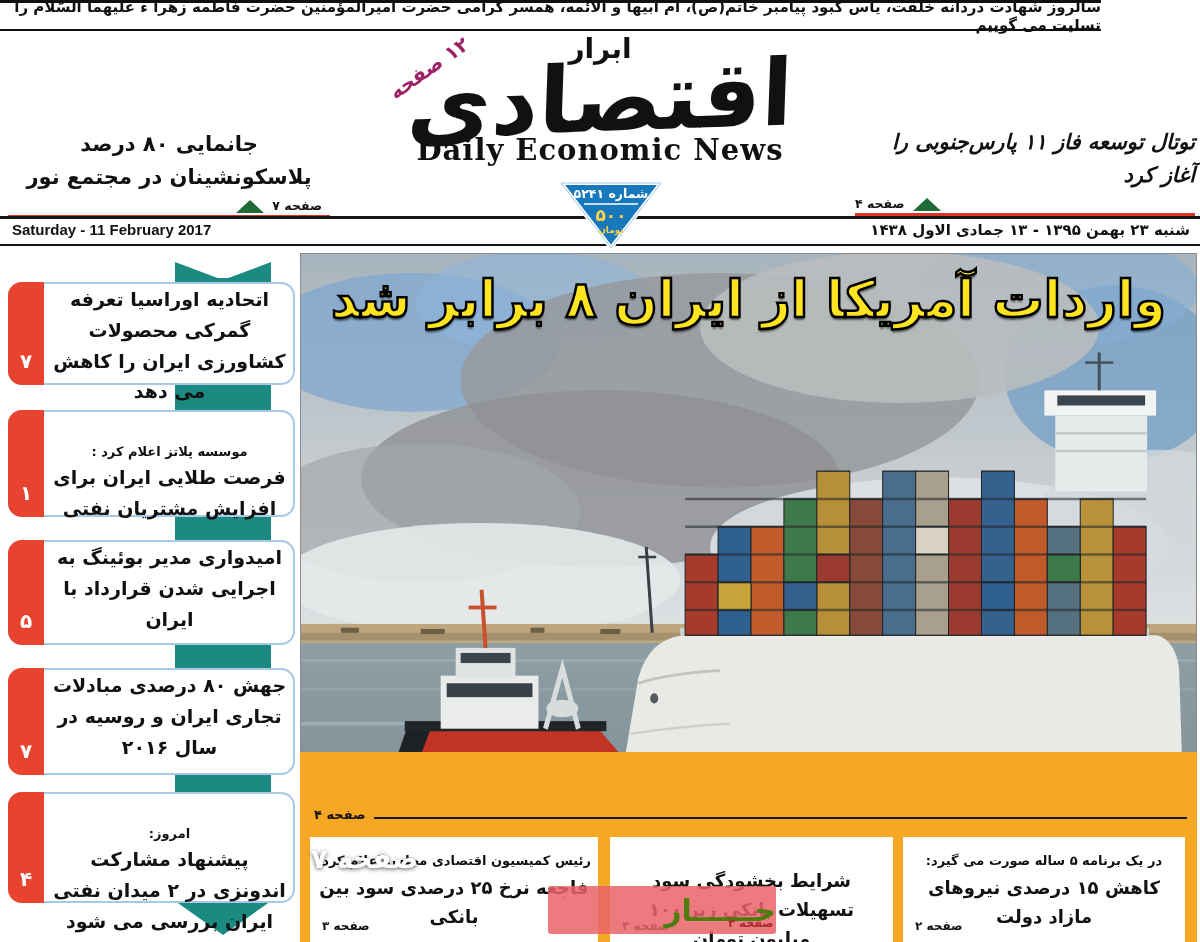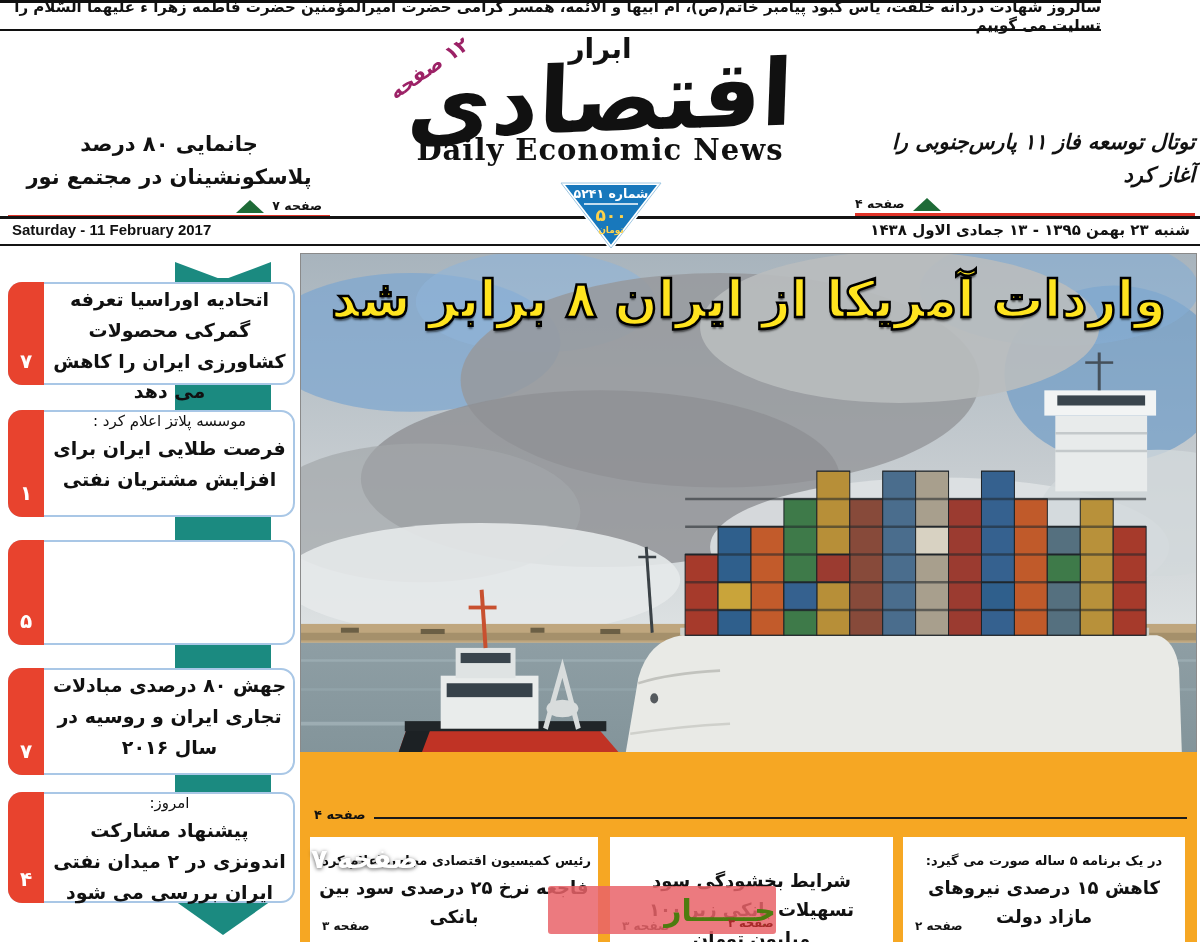--- a/index.html
+++ b/index.html
@@ -64,21 +64,21 @@
   }
   .card .tabnum{
     position:absolute;left:-2px;bottom:10px;width:36px;text-align:center;
     color:#fff;font-weight:bold;font-size:20px;
   }
   .card .cinner{
     position:absolute;left:42px;right:6px;top:0;bottom:0;
     display:flex;flex-direction:column;justify-content:flex-start;
     text-align:center;direction:rtl;
   }
-  .card .kicker{font-size:15px;font-weight:normal;margin-bottom:3px;}
+  .card .kicker{font-size:13px;font-weight:bold;margin-bottom:3px;margin-top:32px;}
   .card .ctitle{font-size:19px;font-weight:bold;line-height:1.62;}
   
   .photo{
     position:absolute;left:300px;top:253px;width:897px;height:632px;
     border:1px solid #8a8a8a;box-sizing:border-box;background:#b9c2c8;
   }
   .photo svg{position:absolute;left:0;top:0;width:100%;height:100%;}
   .lead-headline{
     position:absolute;left:0;top:16px;width:100%;text-align:center;
     font-size:51px;font-weight:bold;color:#ffe41f;direction:rtl;
@@ -195,20 +195,23 @@
       <div class="tabnum">۱</div>
       <div class="cinner">
         <div class="kicker">موسسه پلاتز اعلام کرد :</div>
         <div class="ctitle">فرصت طلایی ایران برای افزایش مشتریان نفتی</div>
       </div>
     </div>
 
     <div class="card" style="top:287px;height:105px;">
       <div class="tab"></div>
       <div class="tabnum">۵</div>
+      <div class="cinner">
+        <div class="ctitle">امیدواری مدیر بوئینگ به اجرایی شدن قرارداد با ایران</div>
+      </div>
     </div>
 
     <div class="card" style="top:415px;height:107px;">
       <div class="tab"></div>
       <div class="tabnum">۷</div>
       <div class="cinner">
         <div class="ctitle">جهش ۸۰ درصدی مبادلات تجاری ایران و روسیه در سال ۲۰۱۶</div>
       </div>
     </div>
 

